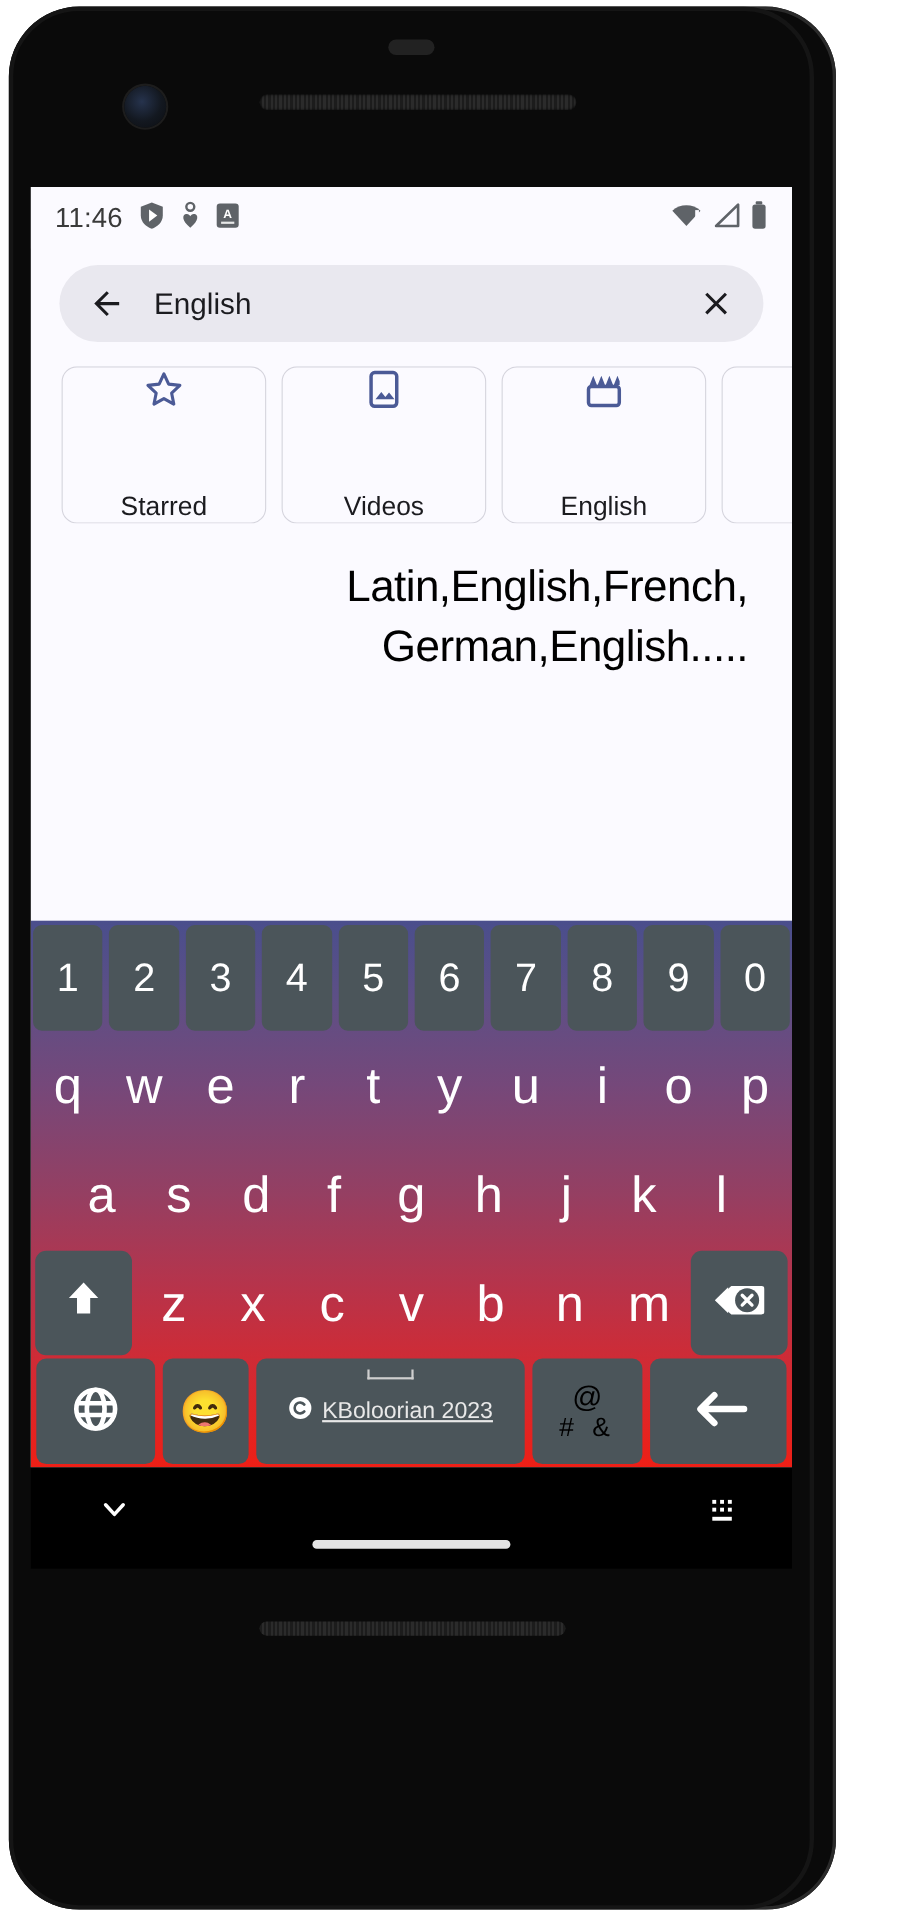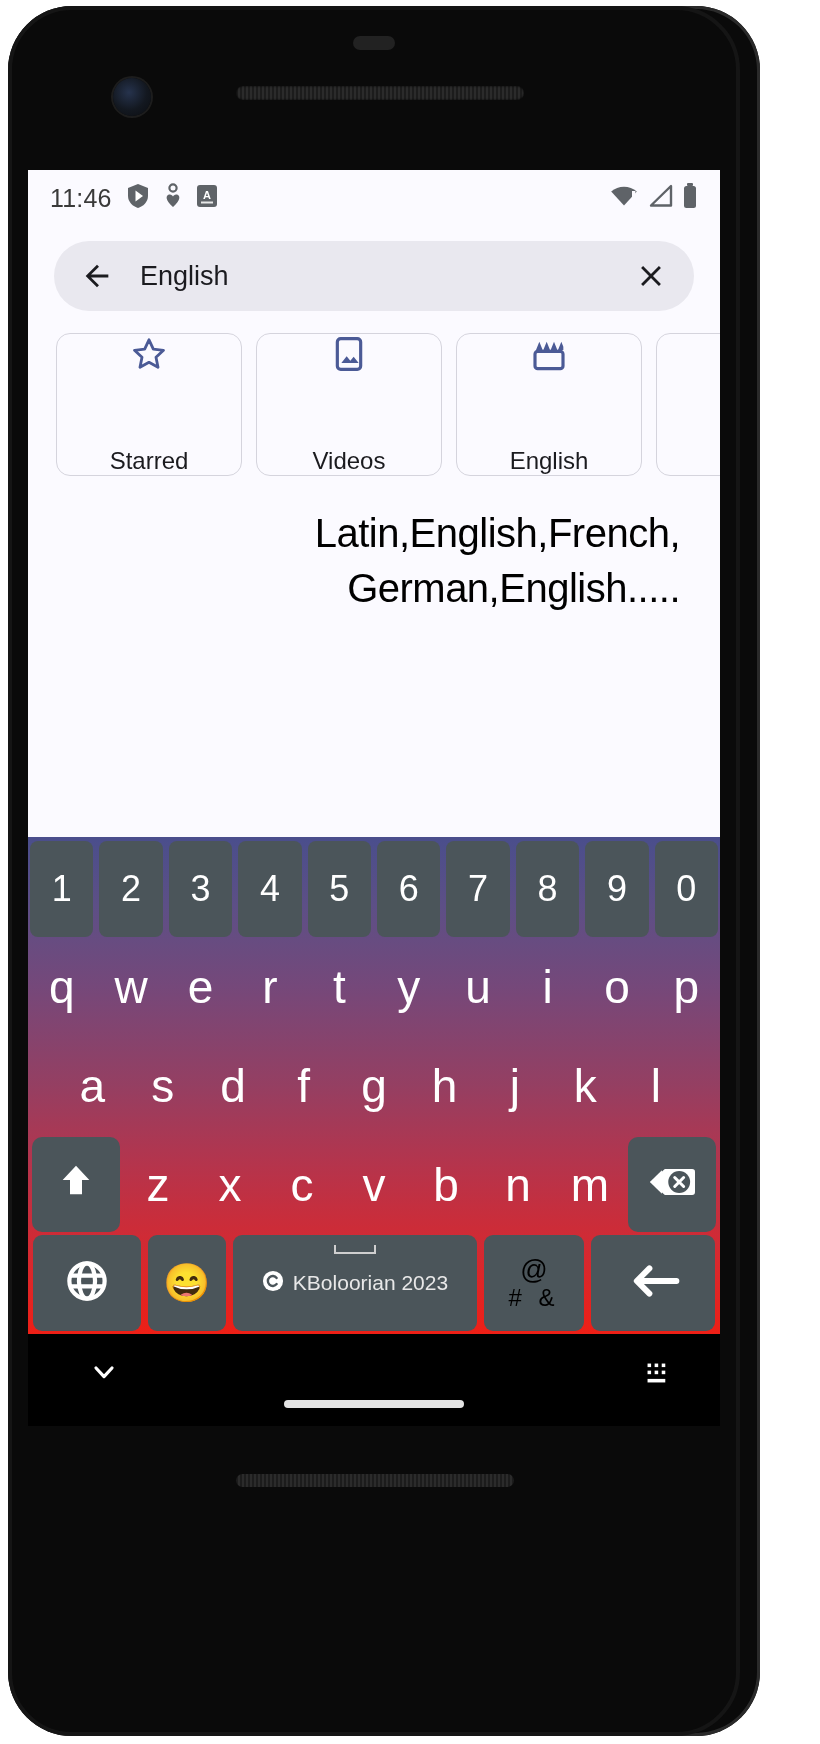--- a/index.html
+++ b/index.html
@@ -231,20 +231,21 @@
   #key-space  { flex: 1 1 auto; position: relative; }
   #key-symbols{ width: 100px; flex-direction: column; line-height: 1.05; }
   #key-enter  { width: 124px; }
   #space-label {
     display: flex;
     align-items: center;
     gap: 9px;
     font-size: 21px;
     color: #e8e8e8;
     font-weight: 400;
+    text-decoration: underline;
   }
   #space-top-bracket {
     position: absolute;
     top: 10px; left: 50%;
     transform: translateX(-50%);
     width: 42px; height: 9px;
     border-left: 2px solid #cfcfcf;
     border-right: 2px solid #cfcfcf;
     border-bottom: 2px solid #cfcfcf;
   }

